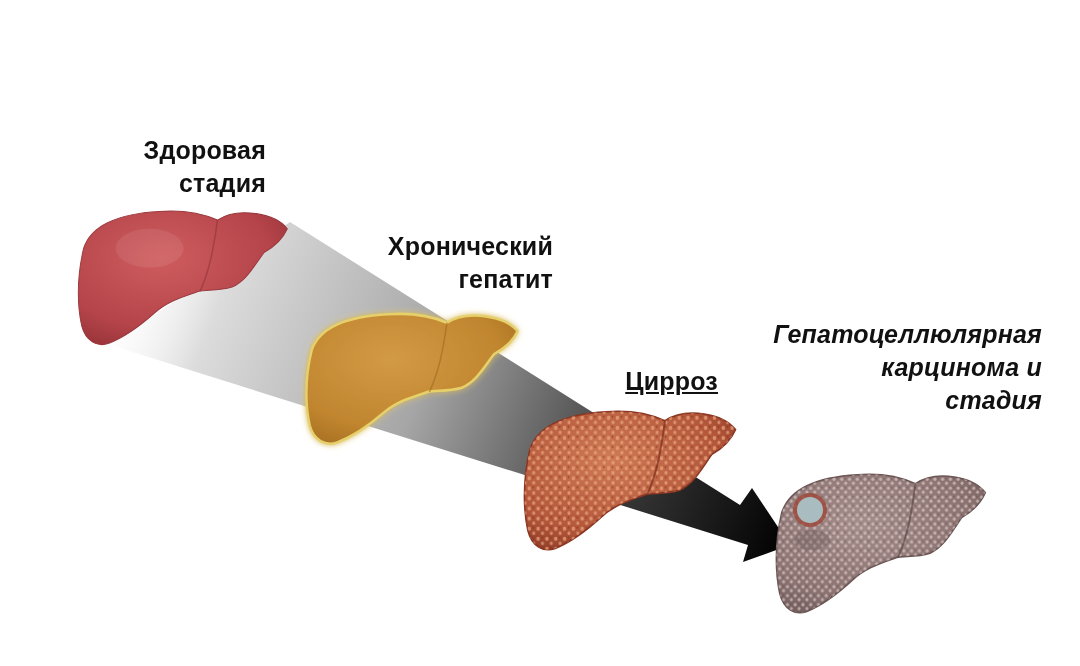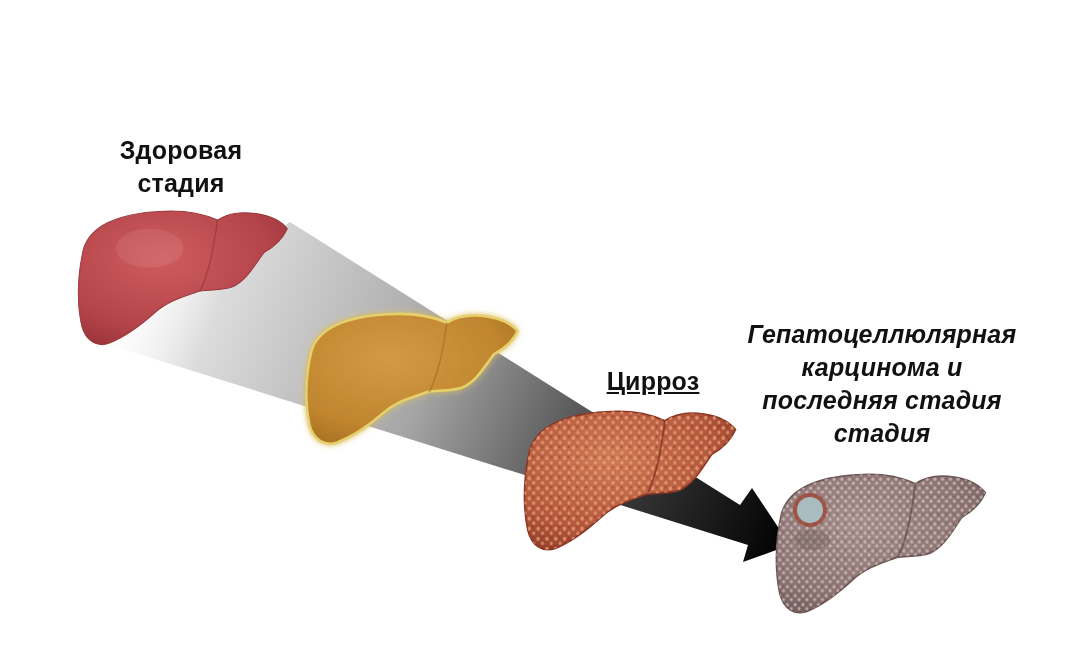--- a/index.html
+++ b/index.html
@@ -1,20 +1,20 @@
 <!DOCTYPE html>
 <html><head>
 <meta charset="utf-8">
 <style>
   html, body { margin: 0; padding: 0; background: #ffffff; }
   body { width: 1080px; height: 666px; position: relative; overflow: hidden;
          font-family: "Liberation Sans", "DejaVu Sans", sans-serif; }
   .stage { position: absolute; left: 0; top: 0; width: 1080px; height: 666px; }
   svg.art { position: absolute; left: 0; top: 0; }
-  .label { position: absolute; color: #111; font-weight: bold; text-align: center;
+  .label { position: absolute; color: #111; font-weight: bold; text-align: right;
            font-size: 25px; line-height: 33px; letter-spacing: 0.2px; }
   .label span { display: block; }
 </style>
 </head>
 <body>
 
 <div class="stage">
 
   <svg class="art" width="1080" height="666" viewBox="0 0 1080 666">
     <defs>
@@ -97,24 +97,27 @@
       <circle cx="810" cy="510" r="13" fill="#a9bcc0"></circle>
       <ellipse cx="812" cy="540" rx="18" ry="10" fill="#6a5a5a" opacity="0.35"></ellipse>
     </g>
   </svg>
 
   <div class="label" style="left:96px; top:134px; width:170px;">
     <span>Здоровая</span>
     <span>стадия</span>
   </div>
 
+  <div class="label" style="left:345px; top:230px; width:208px;">
+    <span>Хронический</span>
+    <span>гепатит</span>
+  </div>
 
   <div class="label" style="left:588px; top:365px; width:130px;text-decoration:underline;">
     <span>Цирроз</span>
   </div>
 
   <div class="label" style="left:722px; top:318px; width:320px;font-style:italic;">
     <span>Гепатоцеллюлярная</span>
     <span>карцинома и</span>
-    <span>последняя стадия</span>
     <span>стадия</span>
   </div>
 </div>
 
 </body></html>

